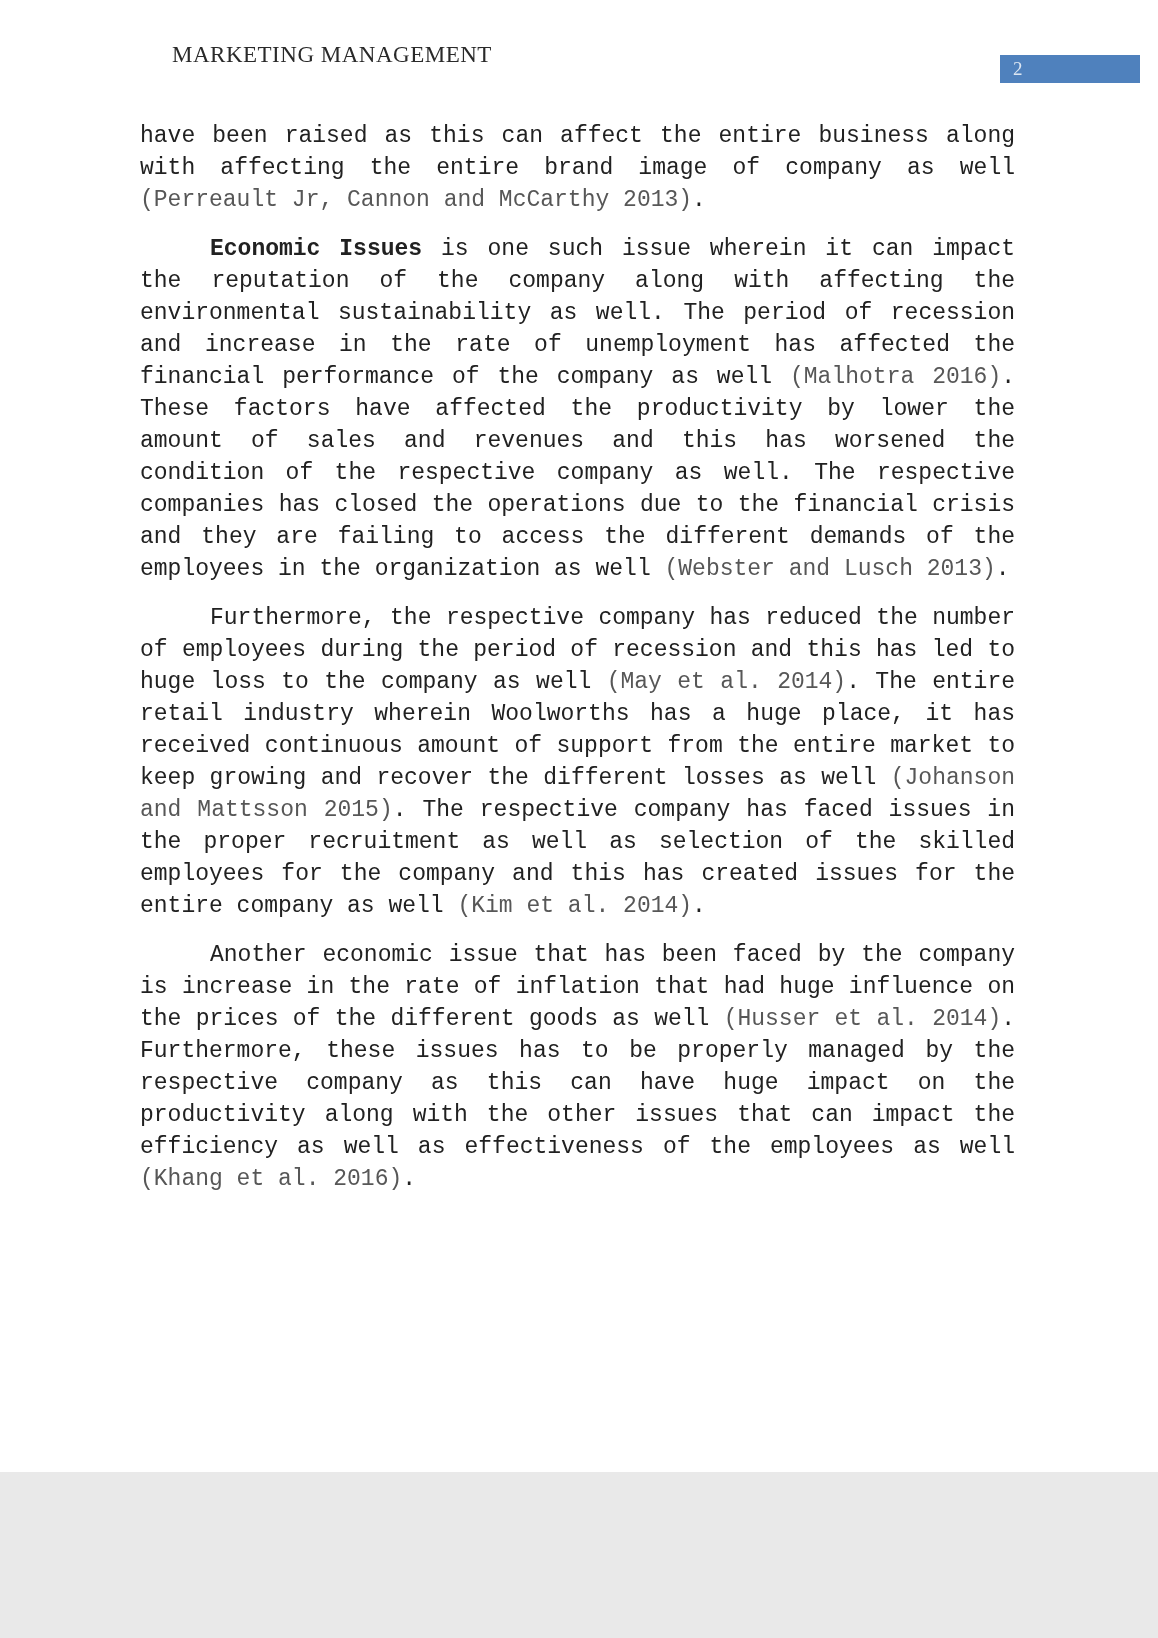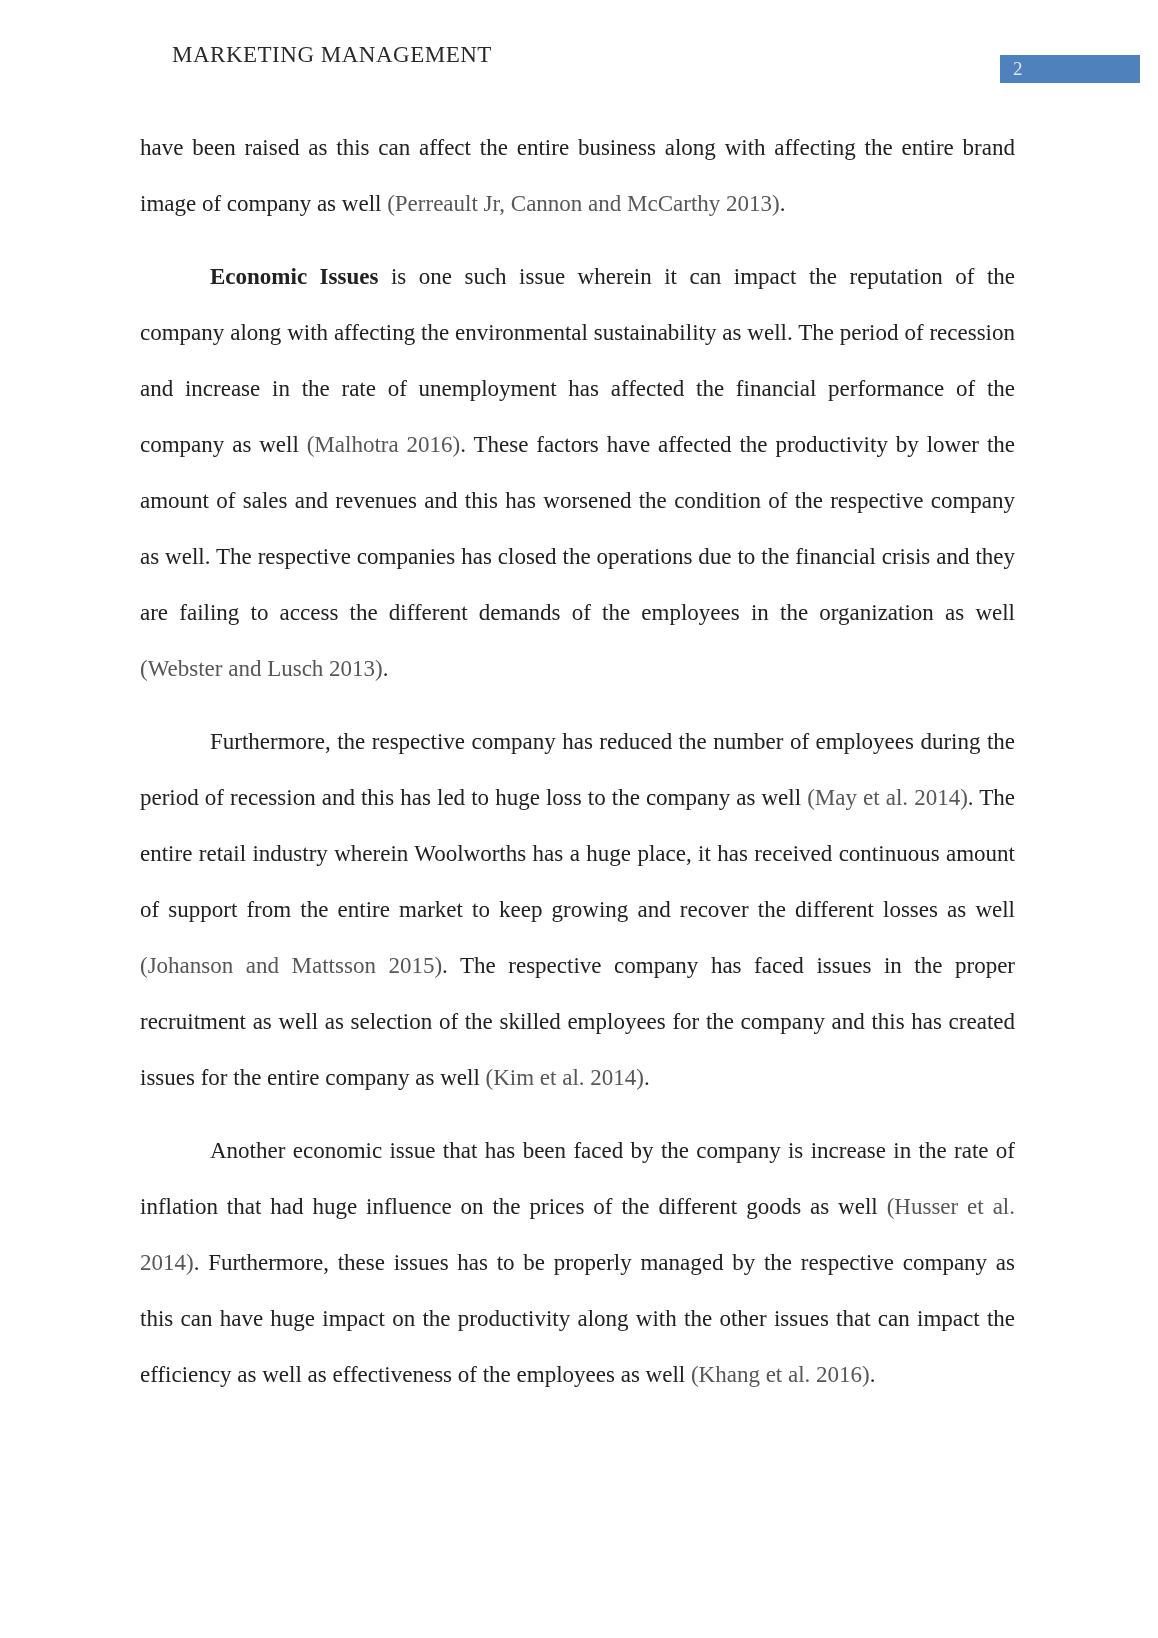--- a/index.html
+++ b/index.html
@@ -2,21 +2,21 @@
 <html style="--accent-blue: #4f81bd; --page-number-text: #dce6f2; --body-text: #212121; --citation-gray: #575757;"><head>
 <meta charset="utf-8">
 <style>
   * { margin: 0; padding: 0; box-sizing: border-box; }
   html, body { background: #e9e9e9; }
   body { font-family: "Liberation Serif", "DejaVu Serif", serif; }
 
   .page {
     position: relative;
     width: 1158px;
-    height: 1638px;
+    height: 1472px;
     margin: 0 auto;
     background: #ffffff;
     overflow: hidden;
   }
 
   .running-header {
     position: absolute;
     left: 172px;
     top: 42px;
     font-size: 23px;
@@ -38,22 +38,23 @@
     padding-left: 13px;
   }
 
   .body-text {
     position: absolute;
     left: 140px;
     top: 120px;
     width: 875px;
     color: var(--body-text, #212121);
     font-size: 23px;
-    line-height: 56px;
+    line-height: 32px;
     text-align: justify;
+    font-family: Liberation Mono, monospace;
   }
 
   .body-text p { margin: 0 0 17px 0; }
   .body-text p.indented { text-indent: 70px; }
 
   .body-text .run-bold { font-weight: bold; }
   .body-text .run-citation { color: var(--citation-gray, #575757); }
 </style>
 </head>
 <body>

